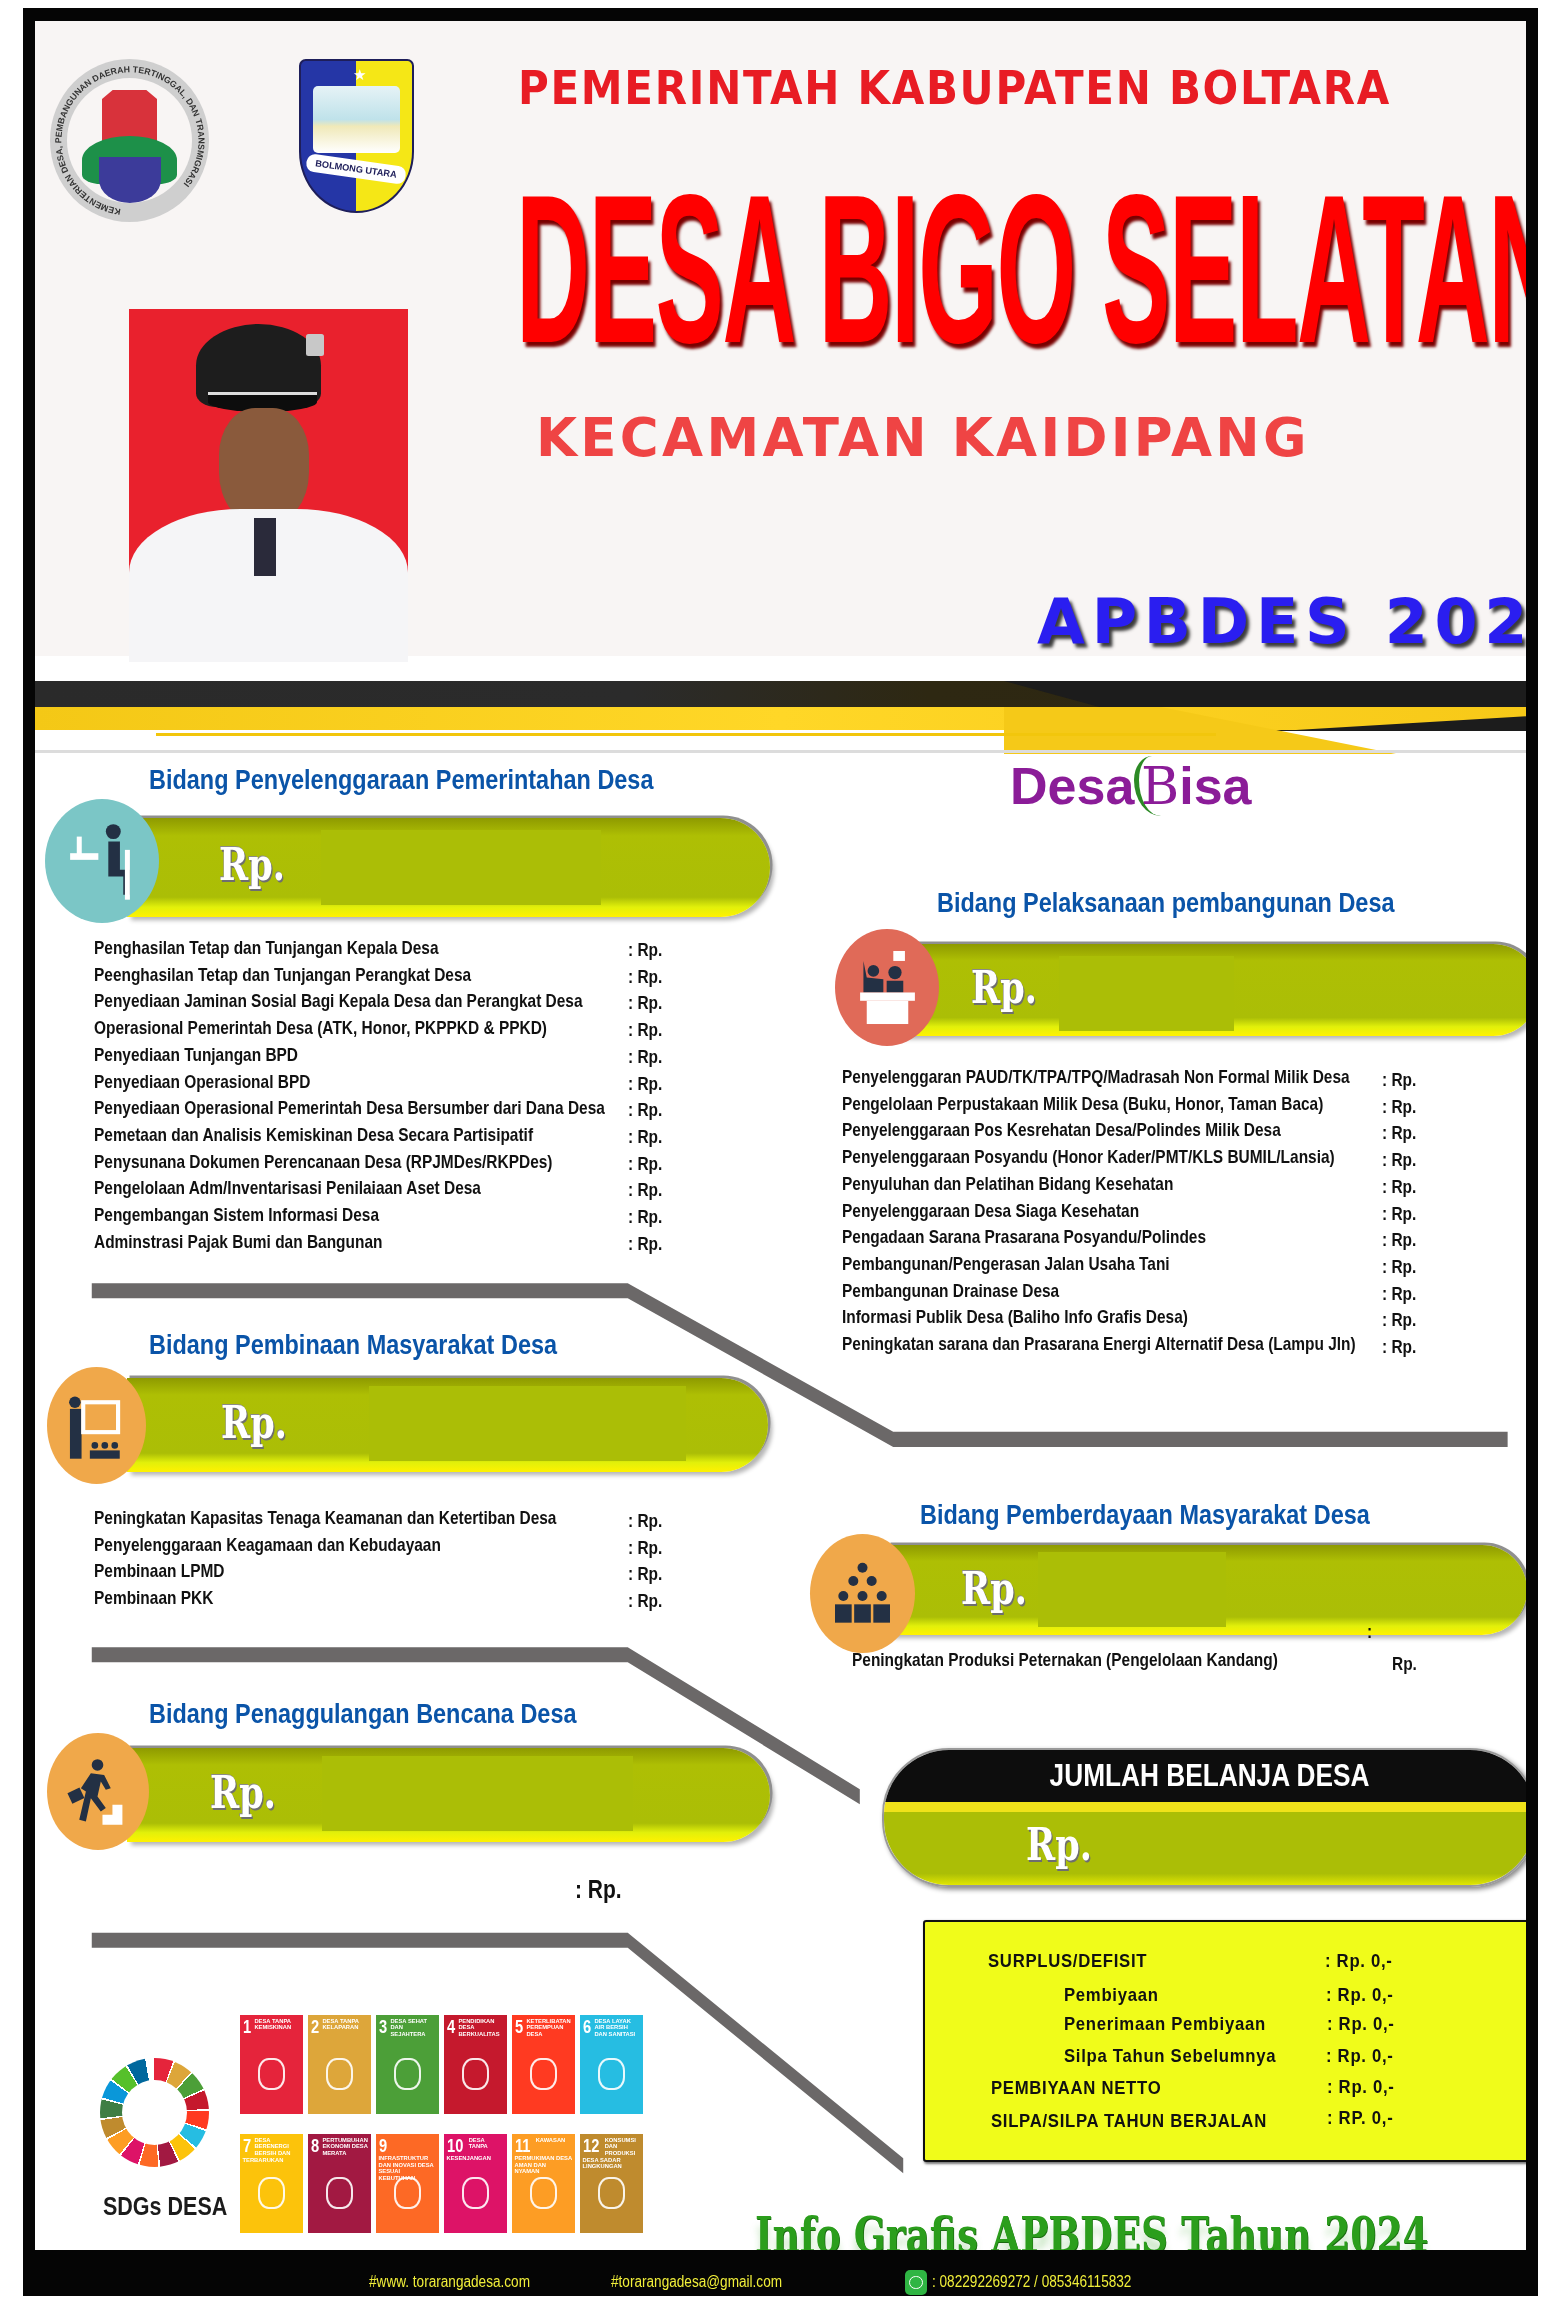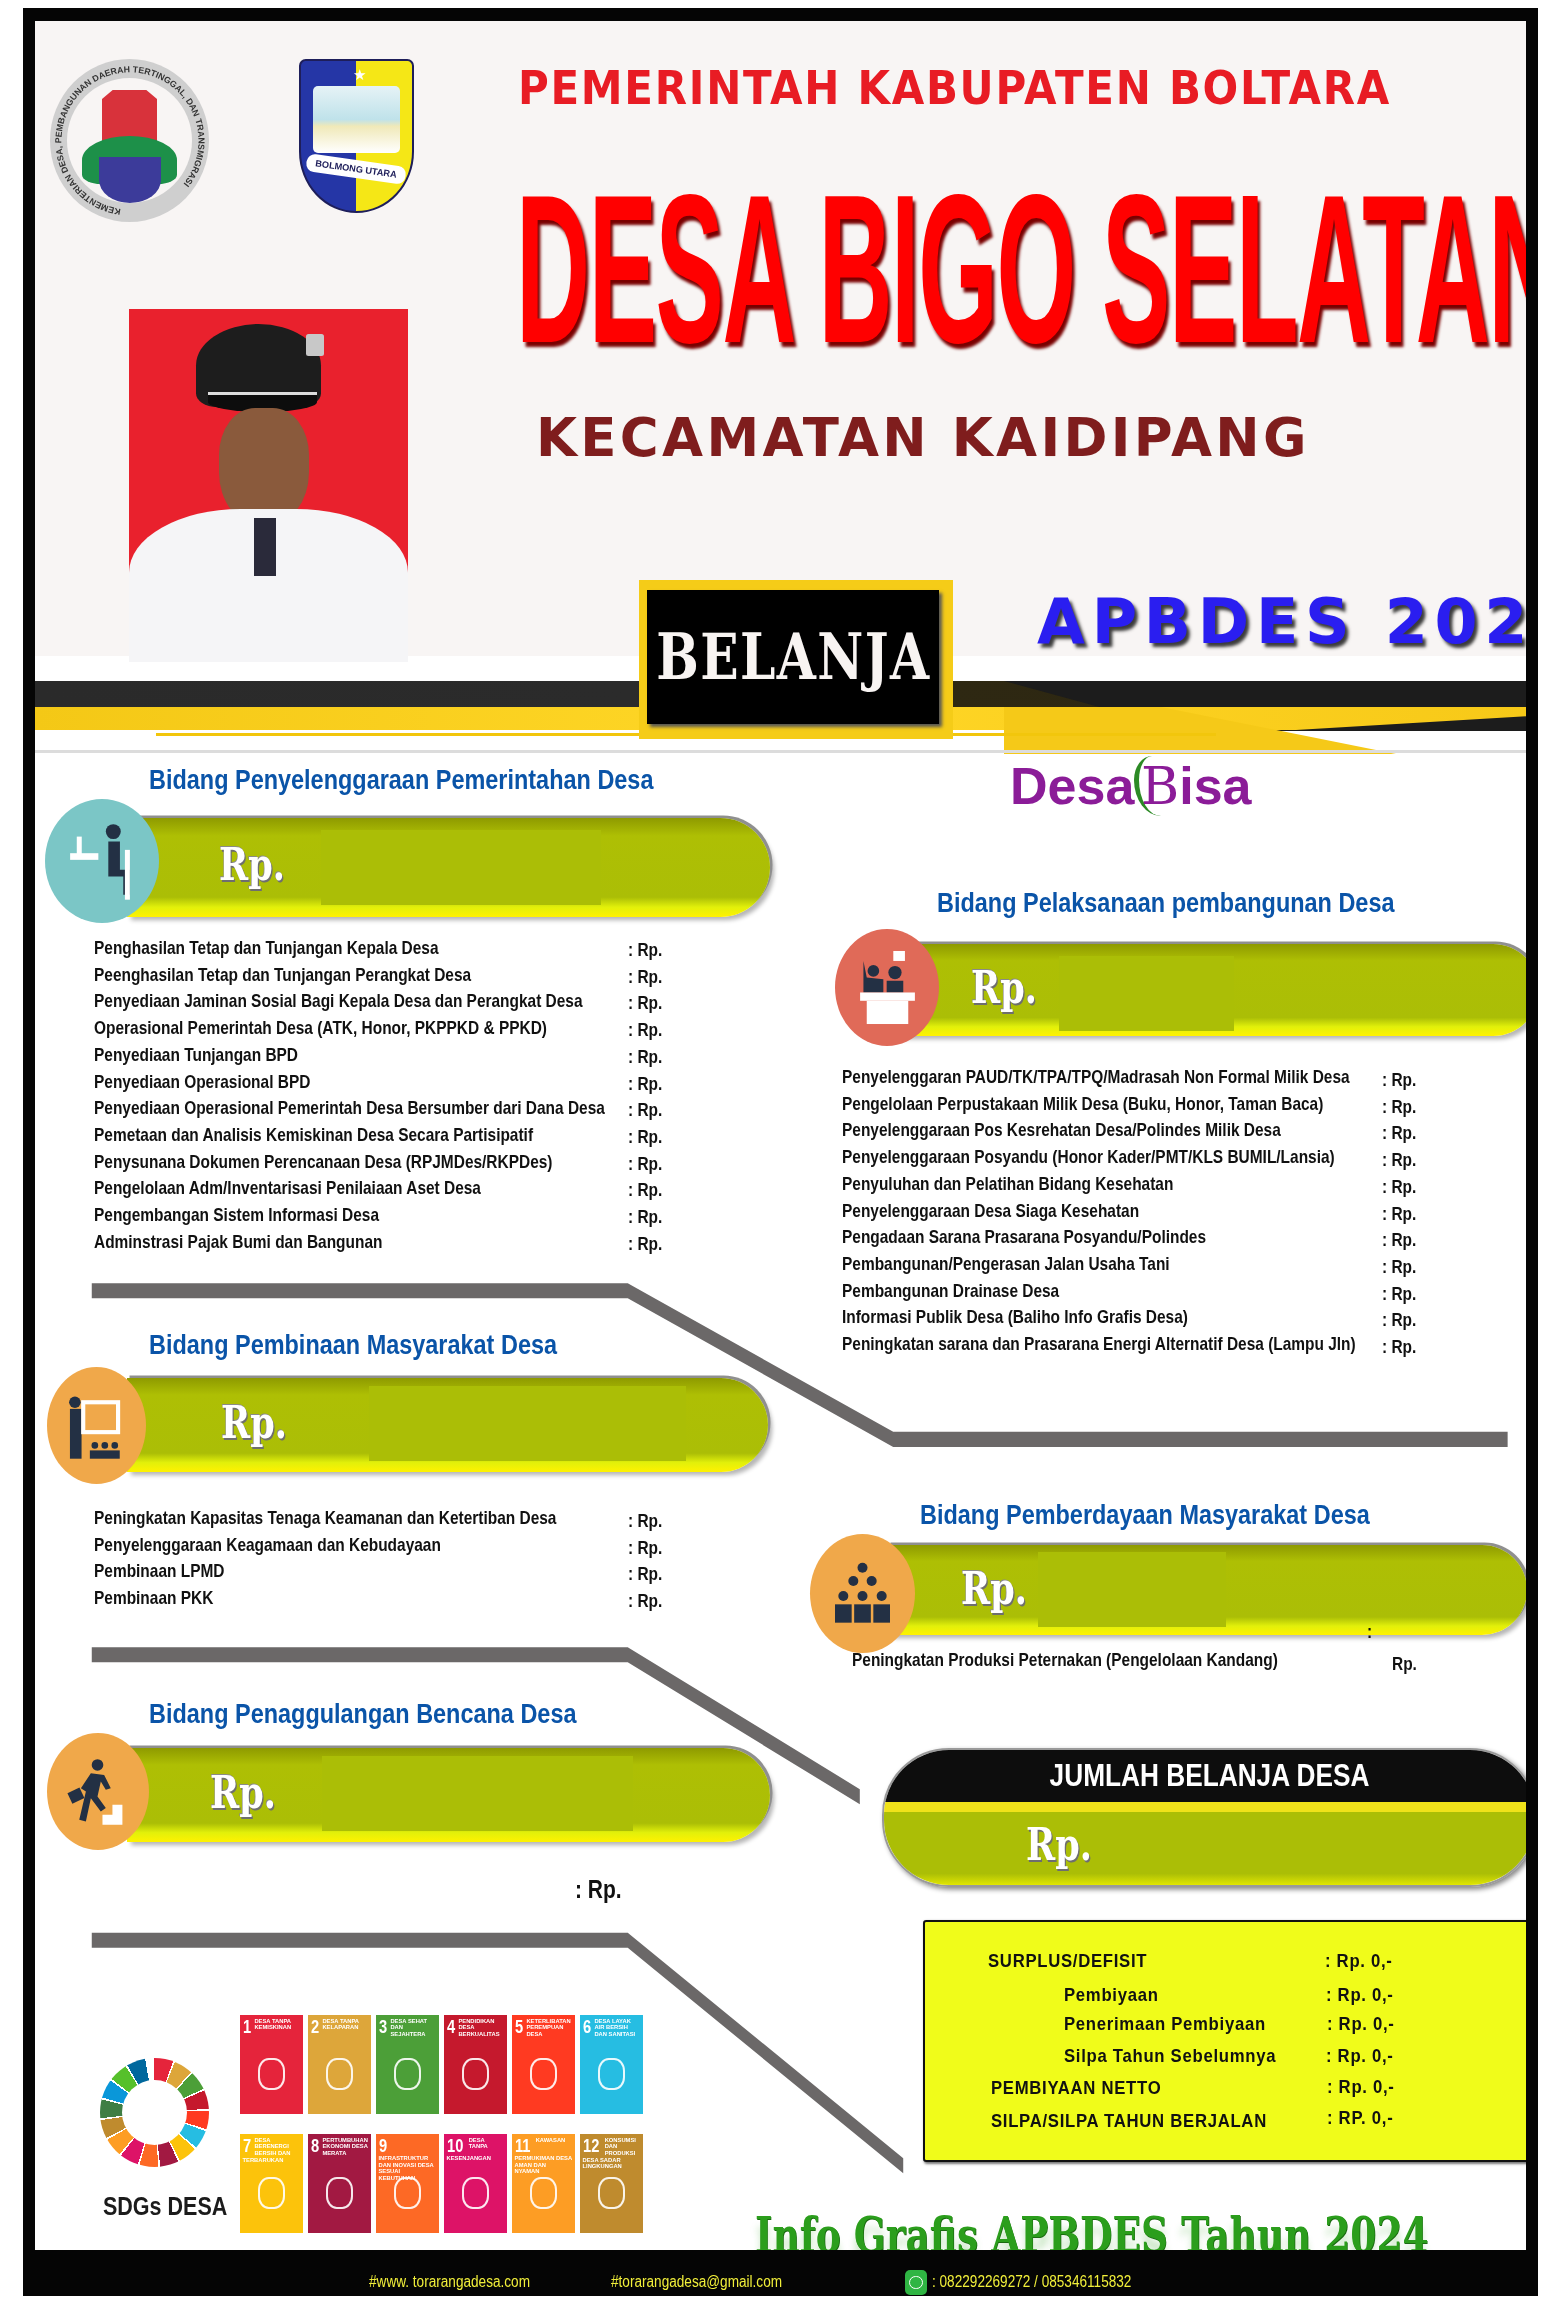--- a/index.html
+++ b/index.html
@@ -27,21 +27,21 @@
   .kemendes-ring-text { position: absolute; left: 16.7px; top: 42px; width: 159px; height: 163px; }
 
   .logo-shield { position: absolute; left: 264px; top: 38px; width: 115px; height: 154px; border: 2.5px solid #1e1e5a; border-radius: 6.7px 6.7px 50% 50% / 6.7px 6.7px 40% 40%; background: linear-gradient(90deg,#2536a6 50%,#f5e716 50%); overflow: hidden; }
   .shield-scene { position: absolute; left: 11.7px; top: 25px; width: 87px; height: 67px; background: linear-gradient(180deg,#e6f3f6 0%,#bfe2ea 50%,#f0e9b8 60%,#fff 100%); border-radius: 5px; }
   .shield-star { position: absolute; left: 52px; top: 5px; color: #ffffff; font-size: 15px; }
   .shield-banner { position: absolute; left: 5px; top: 99px; width: 100px; height: 18.4px; background: #ffffff; border-radius: 8.3px; transform: rotate(8deg); font-size: 9.2px; font-weight: bold; color: #1e1e5a; text-align: center; line-height: 18.4px; }
 
   
   .t-pemkab { position: absolute; left: 476px; top: 42px; width: 985px; font-family: "DejaVu Sans", sans-serif; font-weight: bold; font-size: 45px; color: #e81c24; letter-spacing: 1.7px; transform: scaleY(1.08); white-space: nowrap; }
   .t-desa { position: absolute; left: 474px; top: 140px; width: 1002px; font-family: "Liberation Sans", sans-serif; font-weight: bold; font-size: 125px; color: #ff0000; letter-spacing: -1.7px; transform: scaleX(0.82) scaleY(1.7); transform-origin: left top; white-space: nowrap; text-shadow: 3.3px 3.3px 2.5px #7a0000; }
-  .t-kec { position: absolute; left: 518px; top: 388px; font-family: "DejaVu Sans", sans-serif; font-weight: bold; font-size: 57px; color: #7f1d1d; letter-spacing: 3.3px; white-space: nowrap; }
+  .t-kec { position: absolute; left: 518px; top: 388px; font-family: "DejaVu Sans", sans-serif; font-weight: bold; font-size: 57px; color: #ef4444; letter-spacing: 3.3px; white-space: nowrap; }
 
   
   .photo { position: absolute; left: 94px; top: 288px; width: 279px; height: 353px; background: #e9212d; overflow: hidden; }
   .photo .cap { position: absolute; left: 67px; top: 15px; width: 125px; height: 83px; background: #1d1d1d; border-radius: 60% 60% 20% 20%; }
   .photo .visor { position: absolute; left: 79px; top: 83px; width: 109px; height: 20px; background: #0d0d0d; border-radius: 0 0 50% 50%; border-top: 3.3px solid #ddd; }
   .photo .face { position: absolute; left: 90px; top: 99px; width: 90px; height: 117px; background: #8a5a3c; border-radius: 40% 40% 45% 45%; }
   .photo .body { position: absolute; left: 0; top: 200px; width: 279px; height: 159px; background: #f5f5f7; border-radius: 40% 40% 0 0; }
   .photo .collar { position: absolute; left: 125px; top: 209px; width: 22px; height: 58px; background: #2a2a3a; }
   .photo .badge { position: absolute; left: 110px; top: 10px; width: 18.4px; height: 22px; background: #c8c8c8; border-radius: 2.5px; }
 
@@ -144,25 +144,20 @@
     <div class="collar"></div>
   </div>
 
   <div class="band-dark"></div>
   <div class="band-dark-right"></div>
   <div class="band-yellow"></div>
   <div class="band-yellow2"></div>
   <div class="band-thin"></div>
   <div class="band-gray"></div>
 
-  <div class="belanja" style="left:604px;top:559px;">
-    <div class="blk">
-        <span class="txt">BELANJA</span>
-      </div>
-  </div>
   <div class="apbdes" style="left:1002px;top:564px;">APBDES 2024</div>
 
   <div class="desabisa" style="left:975px;top:735px;">
     <span>Desa</span><span class="b">B</span><span>isa</span>
   </div>
 
   <svg class="conn" style="left:0;top:0;" width="1491" height="2229" viewBox="0 0 1786 2670">
     <polygon points="68,1512 710,1512 1028,1690 1764,1690 1764,1708 1028,1708 710,1530 68,1530" fill="#6b6868"></polygon>
     <polygon points="68,1948 710,1948 988,2118 988,2136 710,1966 68,1966" fill="#6b6868"></polygon>
     <polygon points="1752,2120 1764,2120 1764,2140 1752,2140" fill="#6b6868"></polygon>

